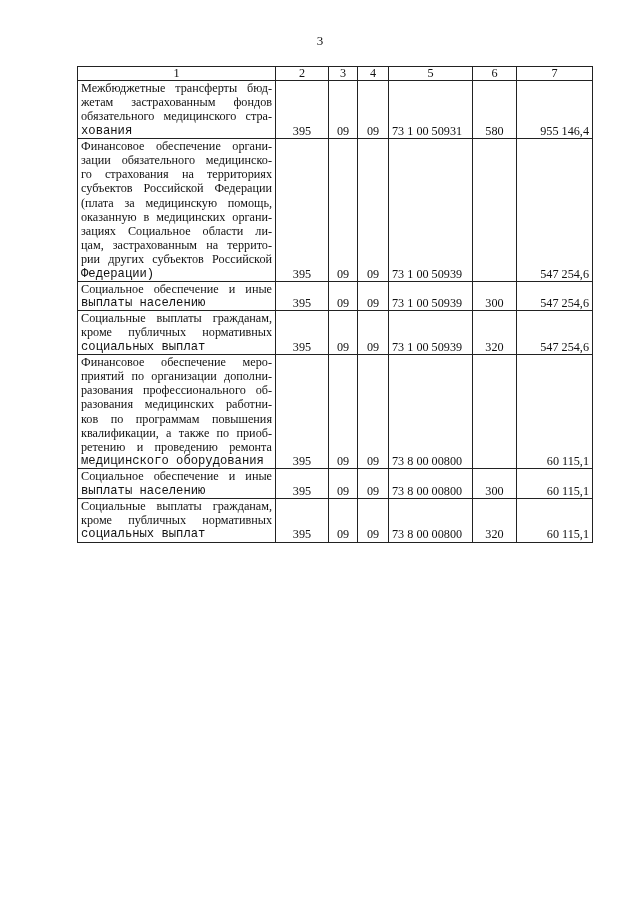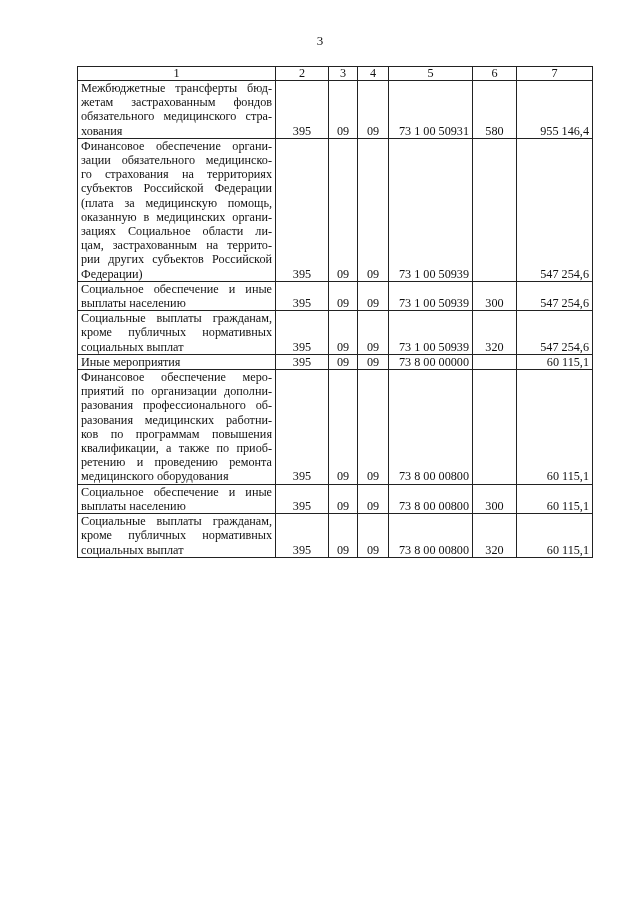--- a/index.html
+++ b/index.html
@@ -18,23 +18,23 @@
       width: 515px; font-size: 12.2px; line-height: 14.2px;
     }
     table.budget td, table.budget th {
       border: 1px solid #222; padding: 0 3px; vertical-align: bottom;
       font-weight: normal;
     }
     table.budget th { text-align: center; height: 13px; line-height: 13px; }
     td.desc { text-align: justify; text-align-last: left; padding-left: 2px; padding-right: 2px; }
     td.c { text-align: center; font-family: Liberation Serif, serif; }
     td.r { text-align: right; padding-right: 2px; }
-    td.code { text-align: right; padding-left: 6px; white-space: nowrap; }
+    td.code { text-align: left; padding-left: 6px; white-space: nowrap; }
     .desc-line { display: block; text-align: justify; text-align-last: justify; }
-    .desc-line.last { text-align-last: left; }
+    .desc-line.last { text-align-last: left; font-family: Liberation Mono, monospace; }
   </style>
 </head>
 <body>
 
 <div class="page-number">3</div>
 
 <table class="budget">
   <colgroup>
     <col style="width:198px">
     <col style="width:53px">
@@ -113,31 +113,20 @@
         <span class="desc-line last">социальных выплат</span>
       </td>
       <td class="c">395</td>
       <td class="c">09</td>
       <td class="c">09</td>
       <td class="code">73 1 00 50939</td>
       <td class="c">320</td>
       <td class="r">547 254,6</td>
     </tr>
 
-    <tr>
-      <td class="desc">
-        <span class="desc-line last">Иные мероприятия</span>
-      </td>
-      <td class="c">395</td>
-      <td class="c">09</td>
-      <td class="c">09</td>
-      <td class="code">73 8 00 00000</td>
-      <td class="c"></td>
-      <td class="r">60 115,1</td>
-    </tr>
 
     <tr>
       <td class="desc">
         <span class="desc-line">Финансовое обеспечение меро-</span>
         <span class="desc-line">приятий по организации дополни-</span>
         <span class="desc-line">разования профессионального об-</span>
         <span class="desc-line">разования медицинских работни-</span>
         <span class="desc-line">ков по программам повышения</span>
         <span class="desc-line">квалификации, а также по приоб-</span>
         <span class="desc-line">ретению и проведению ремонта</span>

